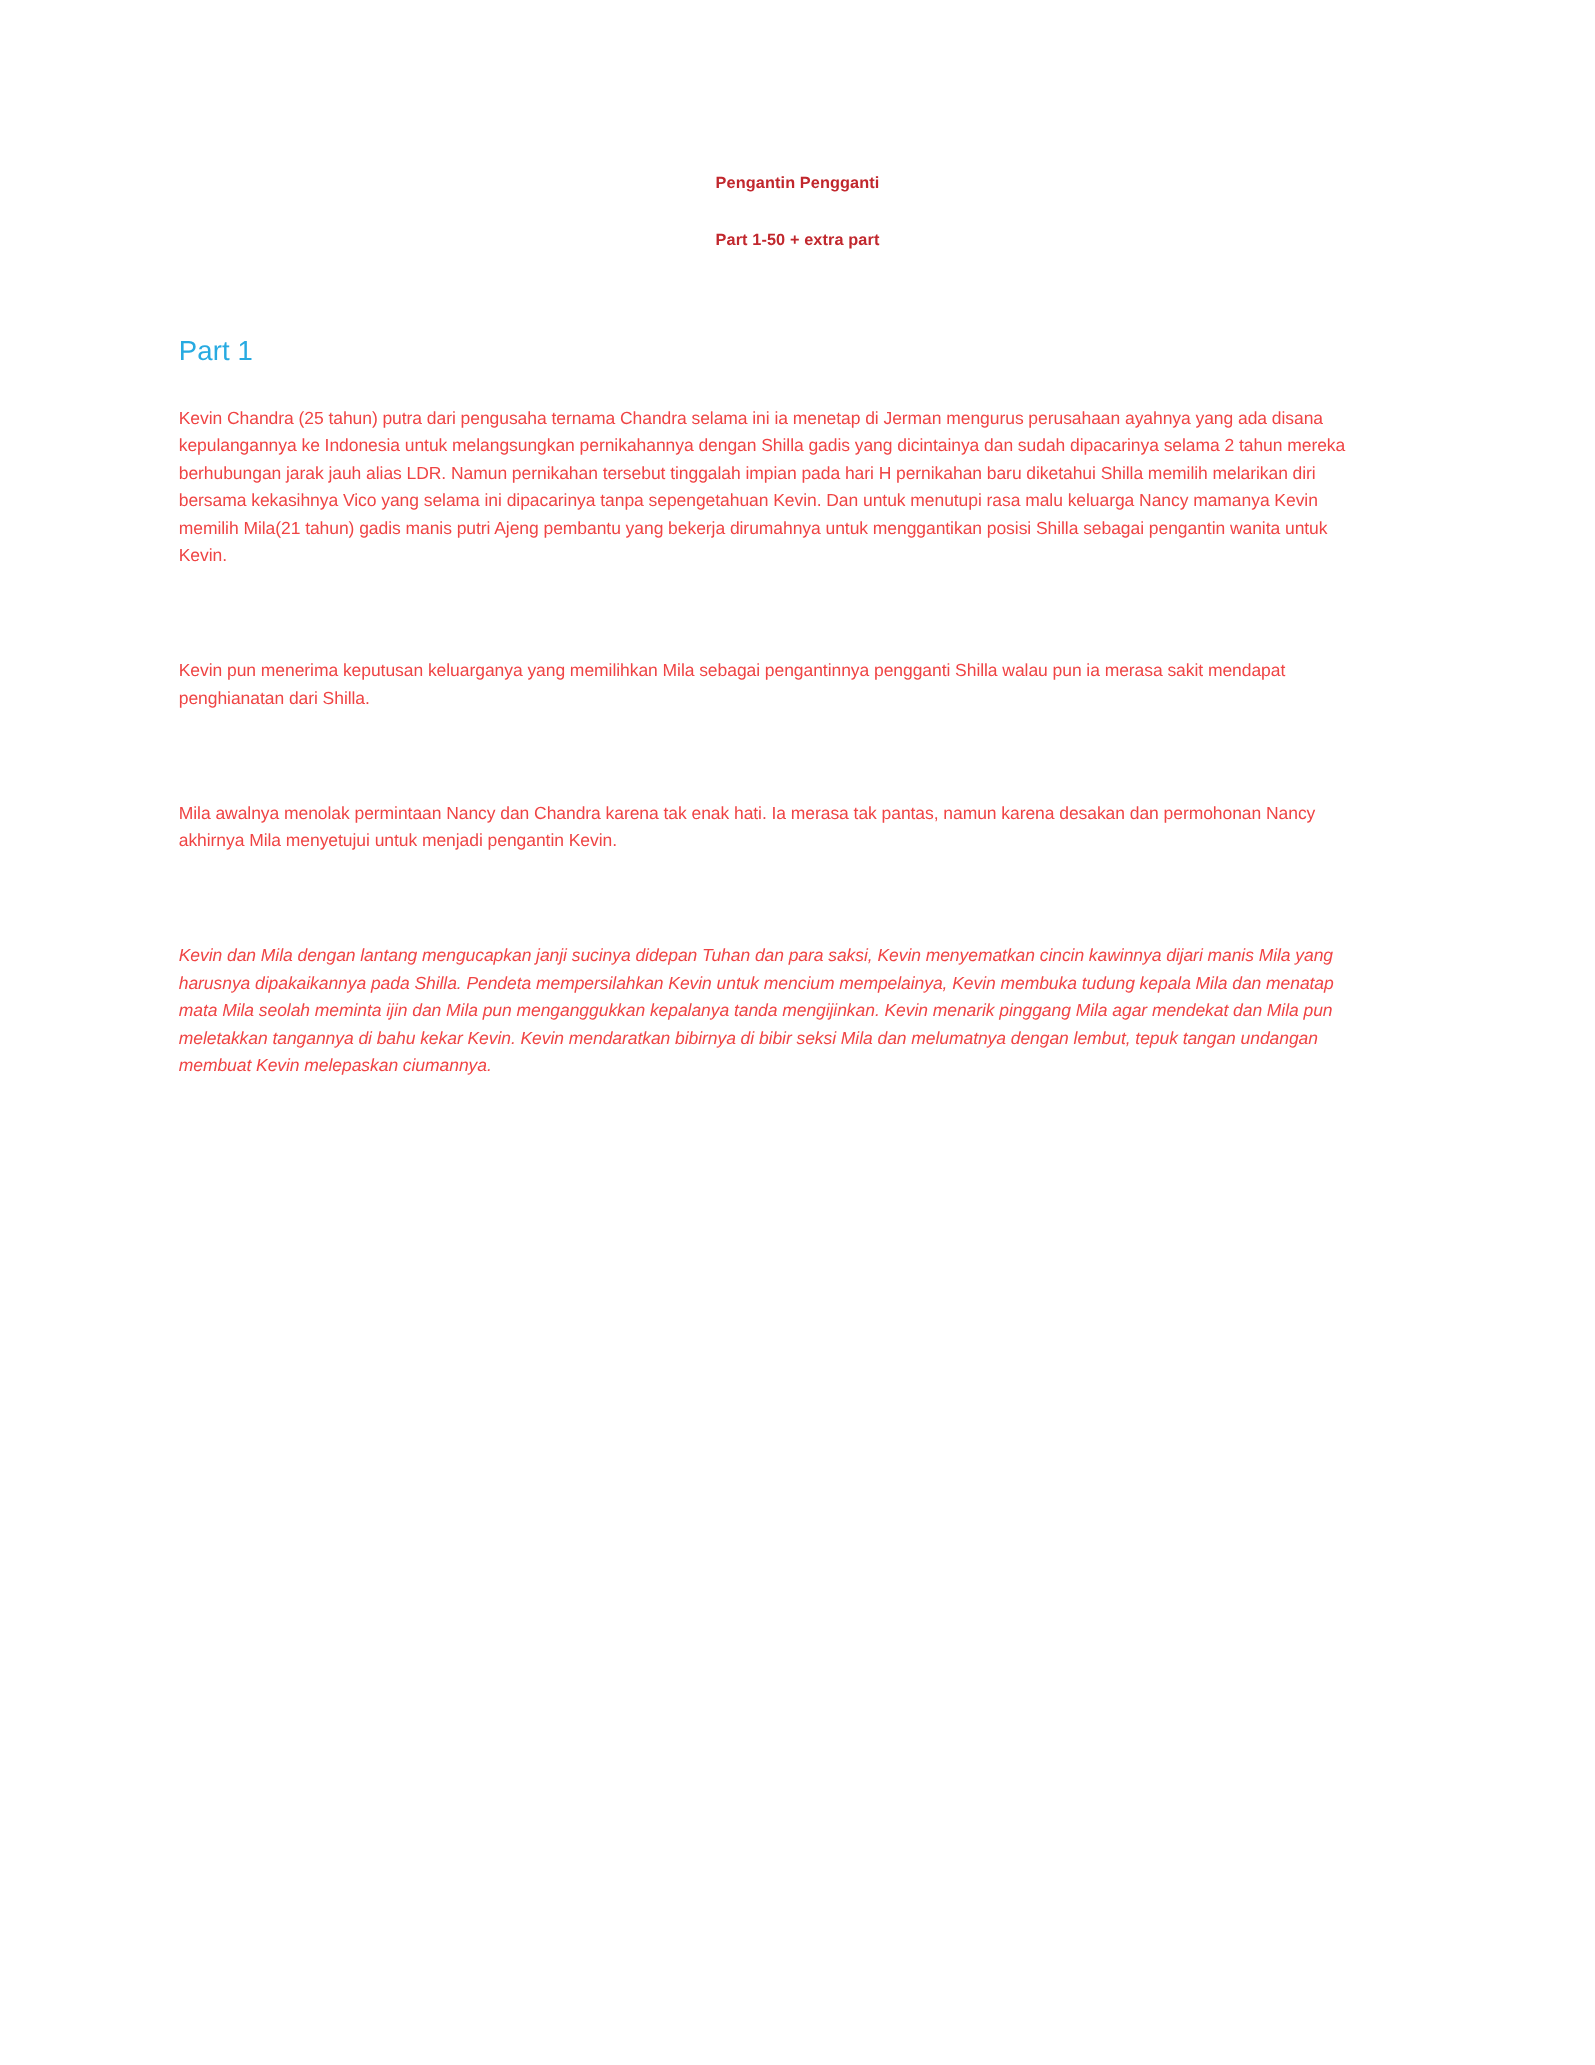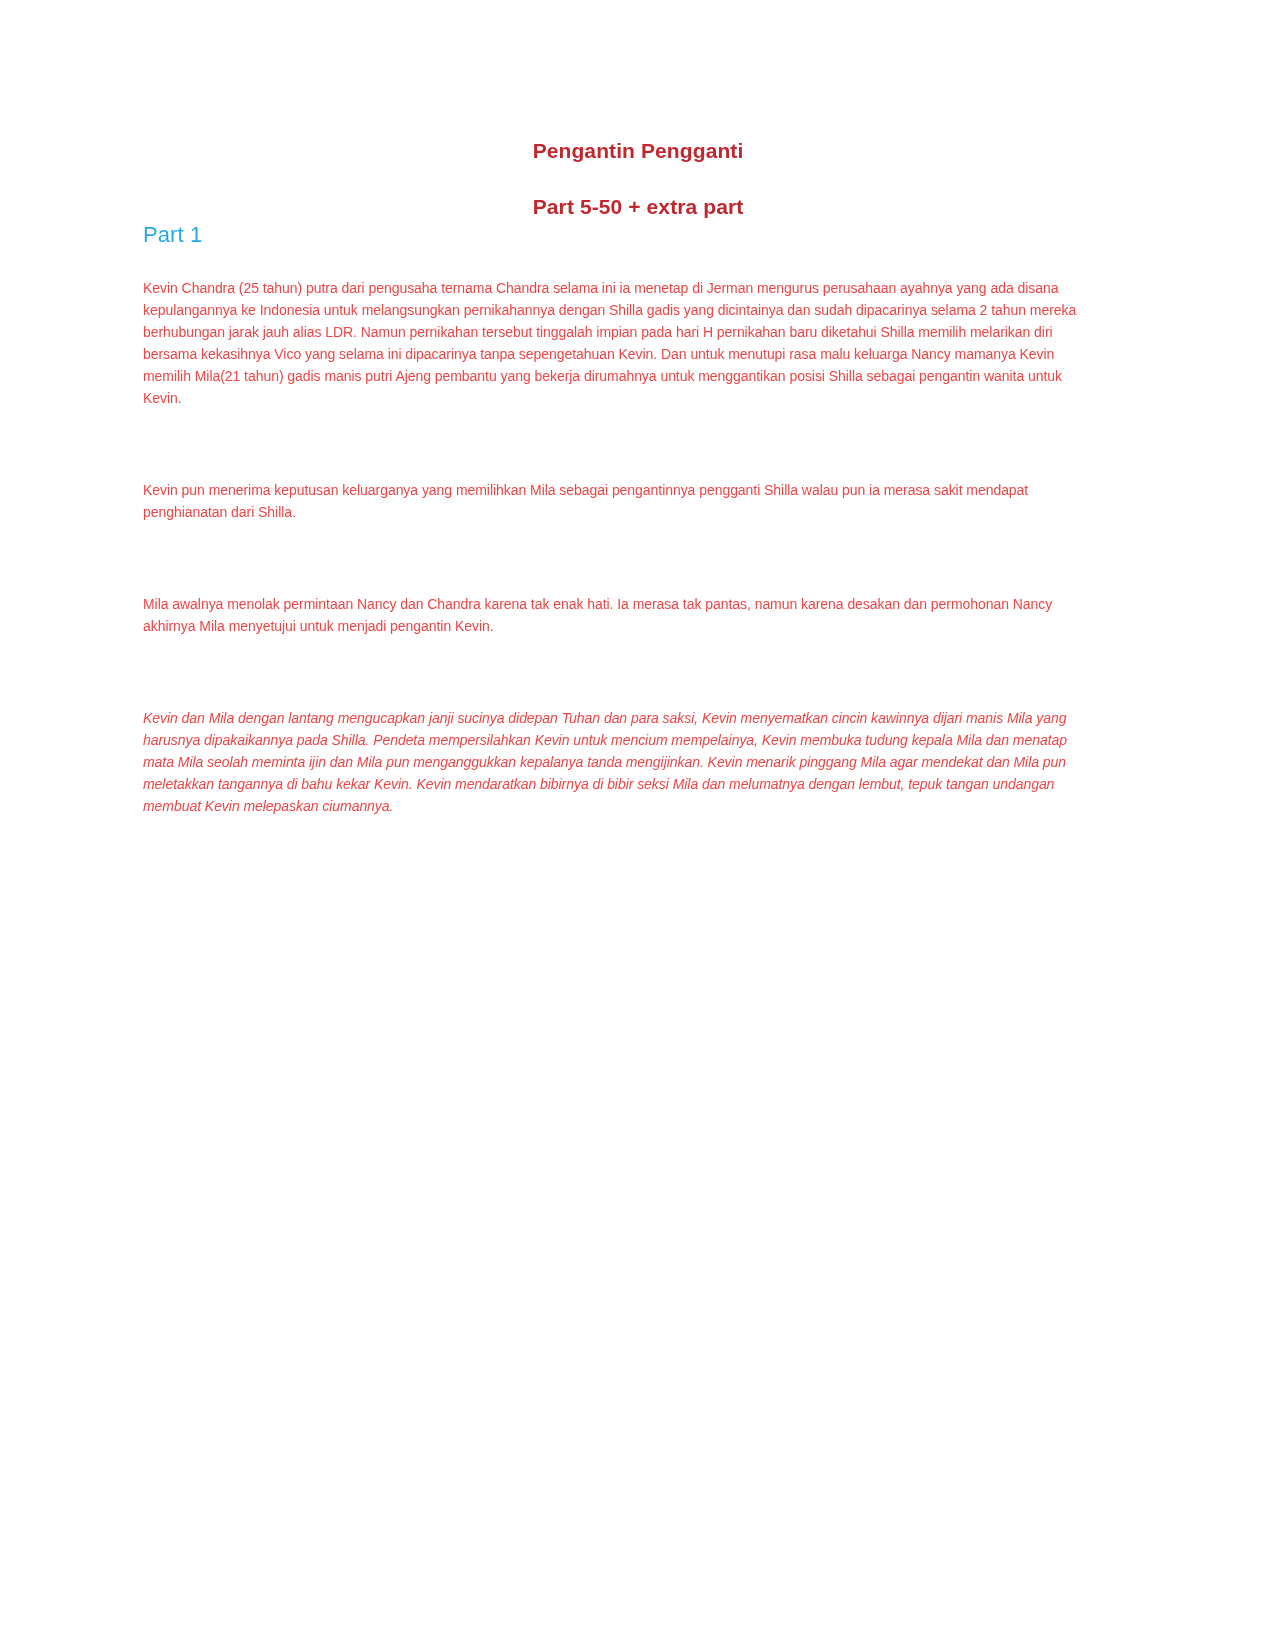--- a/index.html
+++ b/index.html
@@ -23,29 +23,30 @@
     overflow: hidden;
   }
   .doc-header {
     padding-top: 138px;
     text-align: center;
   }
   .doc-title,
   .doc-subtitle {
     color: #C1272D;
     font-weight: bold;
-    font-size: 21px;
+    font-size: 13px;
     line-height: 1.25;
     letter-spacing: 0.1px;
     margin: 0;
   }
   .doc-subtitle {
     margin-top: 30px;
   }
   .content {
+    margin-top: 66px;
     padding-left: 143px;
     padding-right: 65px;
   }
   .section-heading {
     color: #27AAE1;
     font-size: 22px;
     font-weight: normal;
     line-height: 1.3;
     margin: 0 0 28px 0;
     letter-spacing: 0.1px;
@@ -64,21 +65,21 @@
     font-style: italic;
   }
 </style>
 </head>
 <body>
 
 <div class="page">
 
   <div class="doc-header">
     <div class="doc-title">Pengantin Pengganti</div>
-    <div class="doc-subtitle">Part 5-50 + extra part</div>
+    <div class="doc-subtitle">Part 1-50 + extra part</div>
   </div>
 
   <div class="content">
 
     <div class="section-heading">Part 1</div>
 
     <p class="para">Kevin Chandra (25 tahun) putra dari pengusaha ternama Chandra selama ini ia menetap di Jerman mengurus perusahaan ayahnya yang ada disana kepulangannya ke Indonesia untuk melangsungkan pernikahannya dengan Shilla gadis yang dicintainya dan sudah dipacarinya selama 2 tahun mereka berhubungan jarak jauh alias LDR. Namun pernikahan tersebut tinggalah impian pada hari H pernikahan baru diketahui Shilla memilih melarikan diri bersama kekasihnya Vico yang selama ini dipacarinya tanpa sepengetahuan Kevin. Dan untuk menutupi rasa malu keluarga Nancy mamanya Kevin memilih Mila(21 tahun) gadis manis putri Ajeng pembantu yang bekerja dirumahnya untuk menggantikan posisi Shilla sebagai pengantin wanita untuk Kevin.</p>
 
     <p class="para">Kevin pun menerima keputusan keluarganya yang memilihkan Mila sebagai pengantinnya pengganti Shilla walau pun ia merasa sakit mendapat penghianatan dari Shilla.</p>
 

